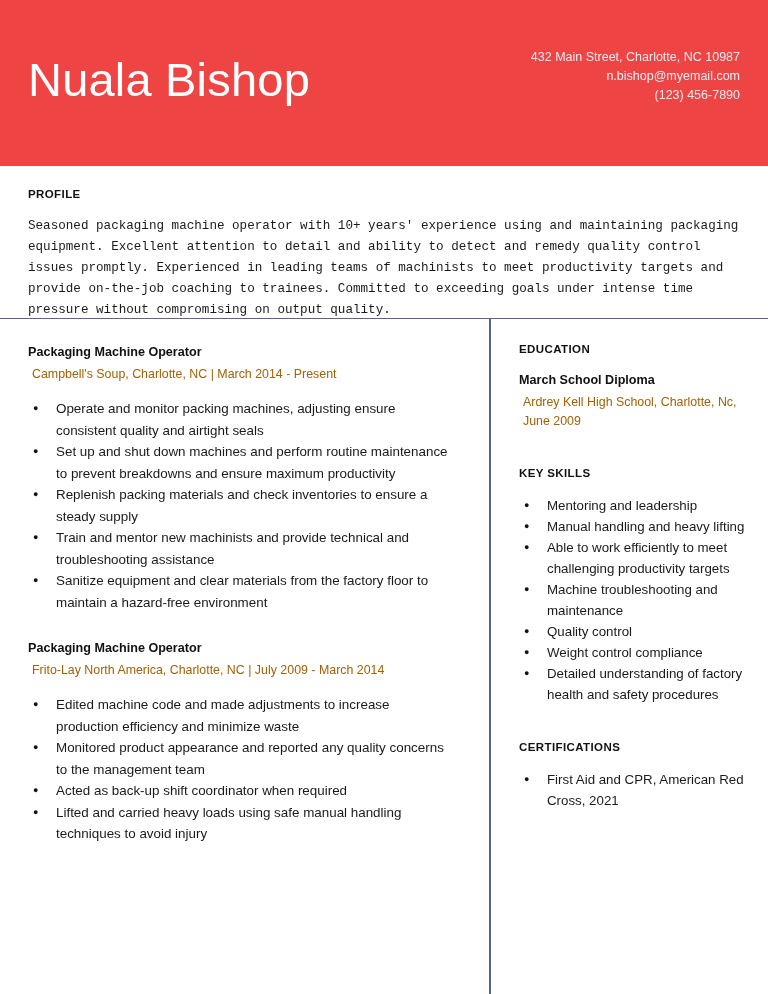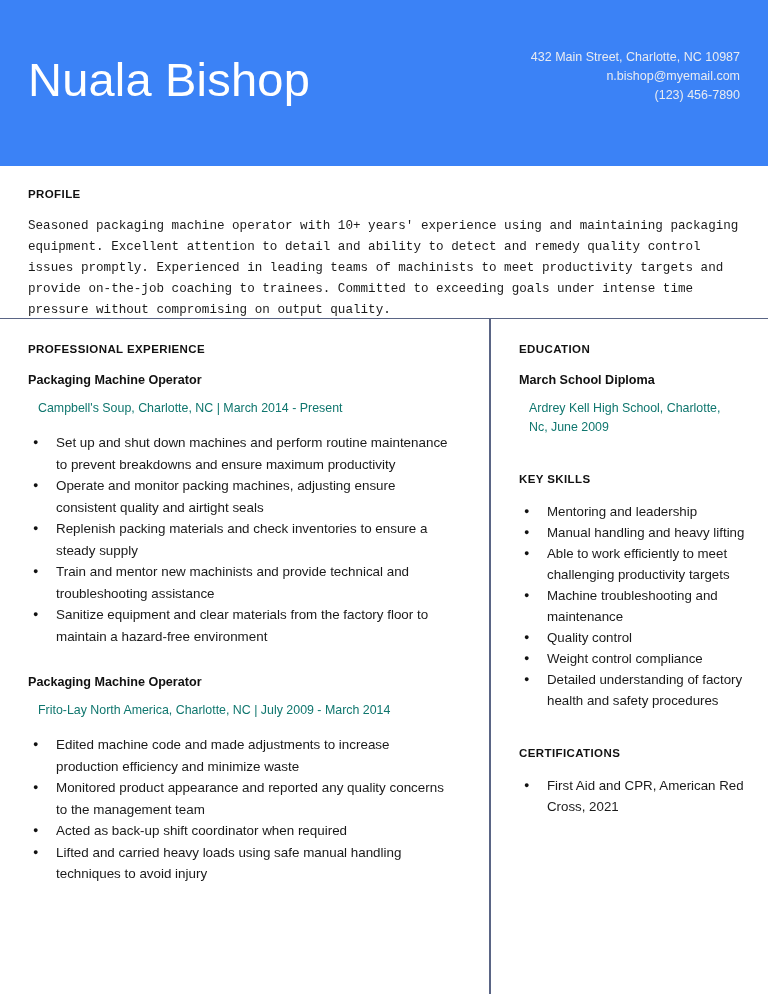--- a/index.html
+++ b/index.html
@@ -17,21 +17,21 @@
     height: 994px;
     background: #ffffff;
     overflow: hidden;
     box-sizing: border-box;
   }
 
   
   .header {
     position: relative;
     height: 166px;
-    background: #3b82f6;
+    background: #ef4444;
     box-sizing: border-box;
     padding: 0 28px;
   }
   .header-name {
     position: absolute;
     left: 28px;
     top: 52px;
     font-size: 47px;
     line-height: 56px;
     font-weight: 300;
@@ -117,22 +117,22 @@
   
   .entry-title {
     font-size: 12.6px;
     font-weight: bold;
     color: #111111;
     margin: 0 0 4px 0;
     line-height: 18px;
   }
   .entry-meta {
     font-size: 12.4px;
-    color: #0f766e;
-    margin: 10px;
+    color: #a16207;
+    margin: 4px;
     line-height: 19px;
   }
 
   
   ul.bullets {
     list-style: none;
     margin: 14px 0 0 0;
     padding: 0;
   }
   ul.bullets li {
@@ -178,28 +178,27 @@
     <div class="section-heading">PROFILE</div>
     <p class="profile-text">Seasoned packaging machine operator with 10+ years' experience using and maintaining packaging equipment. Excellent attention to detail and ability to detect and remedy quality control issues promptly. Experienced in leading teams of machinists to meet productivity targets and provide on-the-job coaching to trainees. Committed to exceeding goals under intense time pressure without compromising on output quality.</p>
   </div>
 
   <div class="hrule"></div>
 
   <div class="body-cols">
     <div class="vrule"></div>
 
     <div class="col-left">
-      <div class="section-heading">PROFESSIONAL EXPERIENCE</div>
 
       <div>
         <div class="entry-title">Packaging Machine Operator</div>
         <p class="entry-meta">Campbell's Soup, Charlotte, NC | March 2014 - Present</p>
         <ul class="bullets">
+          <li>Operate and monitor packing machines, adjusting ensure consistent quality and airtight seals</li>
           <li>Set up and shut down machines and perform routine maintenance to prevent breakdowns and ensure maximum productivity</li>
-          <li>Operate and monitor packing machines, adjusting ensure consistent quality and airtight seals</li>
           <li>Replenish packing materials and check inventories to ensure a steady supply</li>
           <li>Train and mentor new machinists and provide technical and troubleshooting assistance</li>
           <li>Sanitize equipment and clear materials from the factory floor to maintain a hazard-free environment</li>
         </ul>
       </div>
 
       <div class="spacer-lg"></div>
 
       <div>
         <div class="entry-title">Packaging Machine Operator</div>

